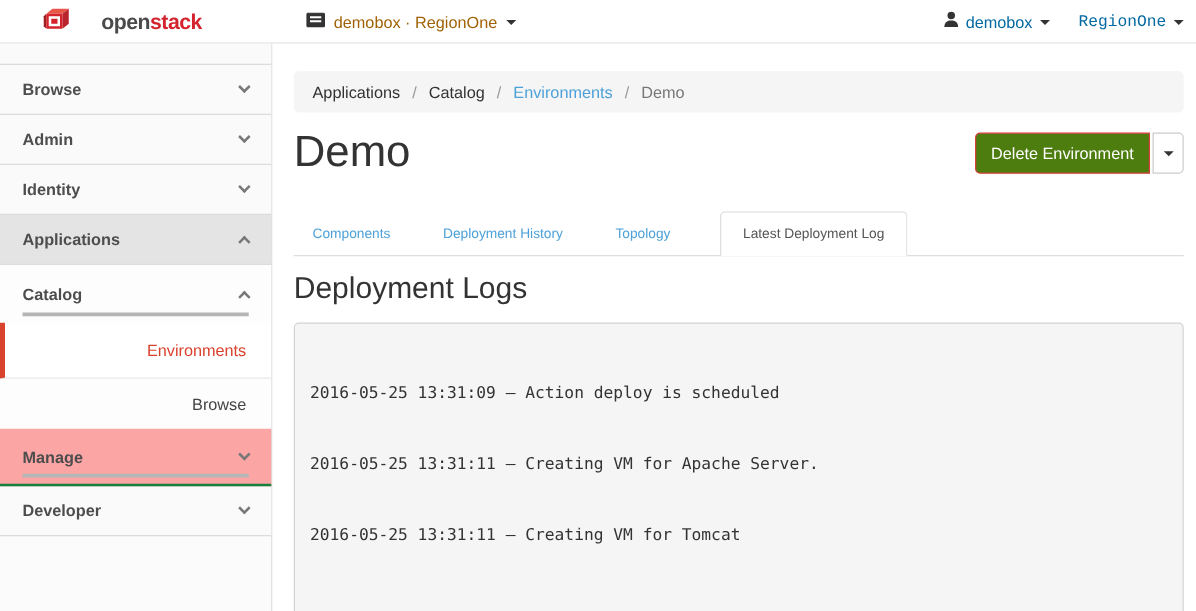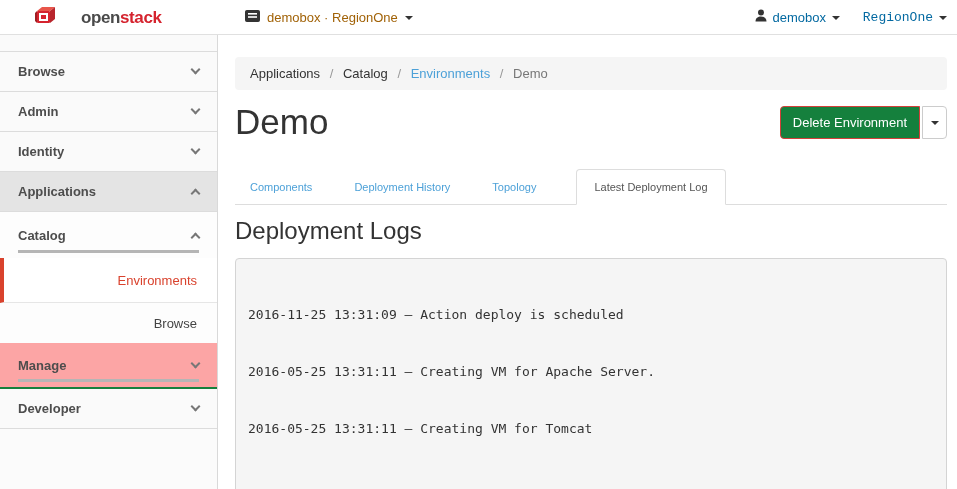--- a/index.html
+++ b/index.html
@@ -92,21 +92,21 @@
   .breadcrumb .sep { color: #999; margin: 0 6px; }
   .breadcrumb .bc-link { color: #4da1d8; text-decoration: none; cursor: pointer; }
   .breadcrumb .bc-current { color: #777; }
 
   .title-row {
     margin-top: 13px; display: flex; align-items: center; justify-content: space-between;
   }
   .page-title { font-size: 35px; font-weight: 300; color: #333; line-height: 1.1; }
   .btn-group { display: flex; align-items: stretch; }
   .btn-danger {
-    background: #15803d; border: 1px solid #d43f3a; color: #fff;
+    background: #4d7c0f; border: 1px solid #d43f3a; color: #fff;
     font-size: 13px; font-family: "Liberation Sans", sans-serif;
     padding: 8px 12px; border-radius: 4px 0 0 4px; cursor: pointer;
   }
   .btn-caret {
     background: #fff; border: 1px solid #ccc; border-radius: 0 4px 4px 0;
     width: 25px; margin-left: 2px; cursor: pointer;
     display: flex; align-items: center; justify-content: center;
   }
 
   .tabs {
@@ -246,21 +246,21 @@
   <div class="tabs">
     <a class="tab">Components</a>
     <a class="tab">Deployment History</a>
     <a class="tab">Topology</a>
     <a class="tab active">Latest Deployment Log</a>
   </div>
 
   <h2 class="logs-heading">Deployment Logs</h2>
 
   <div class="log-box">
-    <div class="log-line"><span>2016-11-25 13:31:09 — Action deploy is scheduled</span></div>
+    <div class="log-line"><span>2016-05-25 13:31:09 — Action deploy is scheduled</span></div>
     <div class="log-line"><span>2016-05-25 13:31:11 — Creating VM for Apache Server.</span></div>
     <div class="log-line"><span>2016-05-25 13:31:11 — Creating VM for Tomcat</span></div>
     
     
     
     
     
     
   </div>
 

